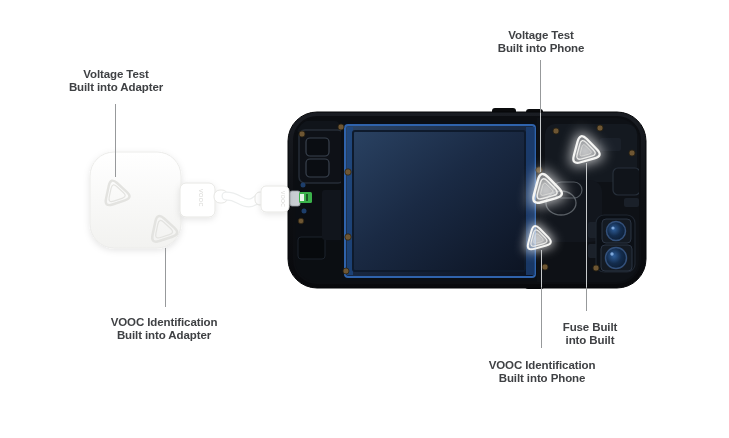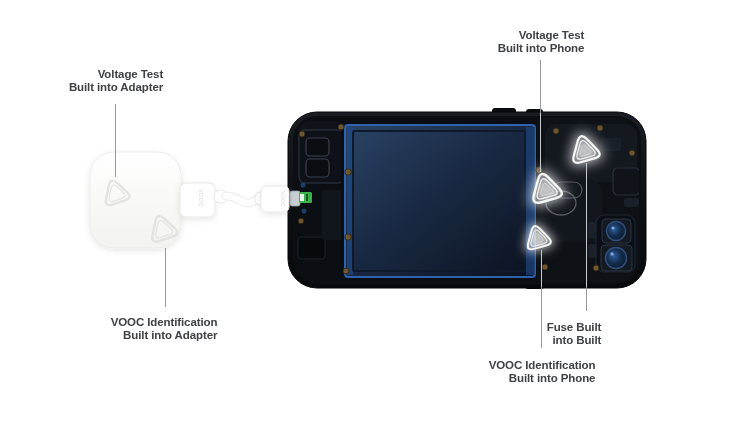--- a/index.html
+++ b/index.html
@@ -3,21 +3,21 @@
 <meta charset="utf-8">
 <style>
   html,body{margin:0;padding:0;background:#ffffff;}
   .stage{
     position:relative;width:729px;height:438px;background:#ffffff;
     font-family:"Liberation Sans",sans-serif;overflow:hidden;
   }
   .scene{position:absolute;left:0;top:0;}
   .label{
     position:absolute;transform:translateX(-50%);
-    text-align:right;color:#3f4144;font-size:11.5px;font-weight:700;
+    text-align:center;color:#3f4144;font-size:11.5px;font-weight:700;
     line-height:13px;letter-spacing:-0.1px;white-space:nowrap;
   }
   .label span{display:block;}
 </style>
 </head>
 <body>
 
 <div class="stage">
 
   <svg class="scene" width="729" height="438" viewBox="0 0 729 438">
@@ -194,21 +194,21 @@
   <div class="label" style="left:164px;top:316px;">
     <span>VOOC Identification</span>
     <span>Built into Adapter</span>
   </div>
 
   <div class="label" style="left:541px;top:29px;">
     <span>Voltage Test</span>
     <span>Built into Phone</span>
   </div>
 
-  <div class="label" style="left:574px;top:321px;">
+  <div class="label" style="left:590px;top:321px;">
     <span>Fuse Built</span>
     <span>into Built</span>
   </div>
 
   <div class="label" style="left:542px;top:359px;">
     <span>VOOC Identification</span>
     <span>Built into Phone</span>
   </div>
 
 </div>

